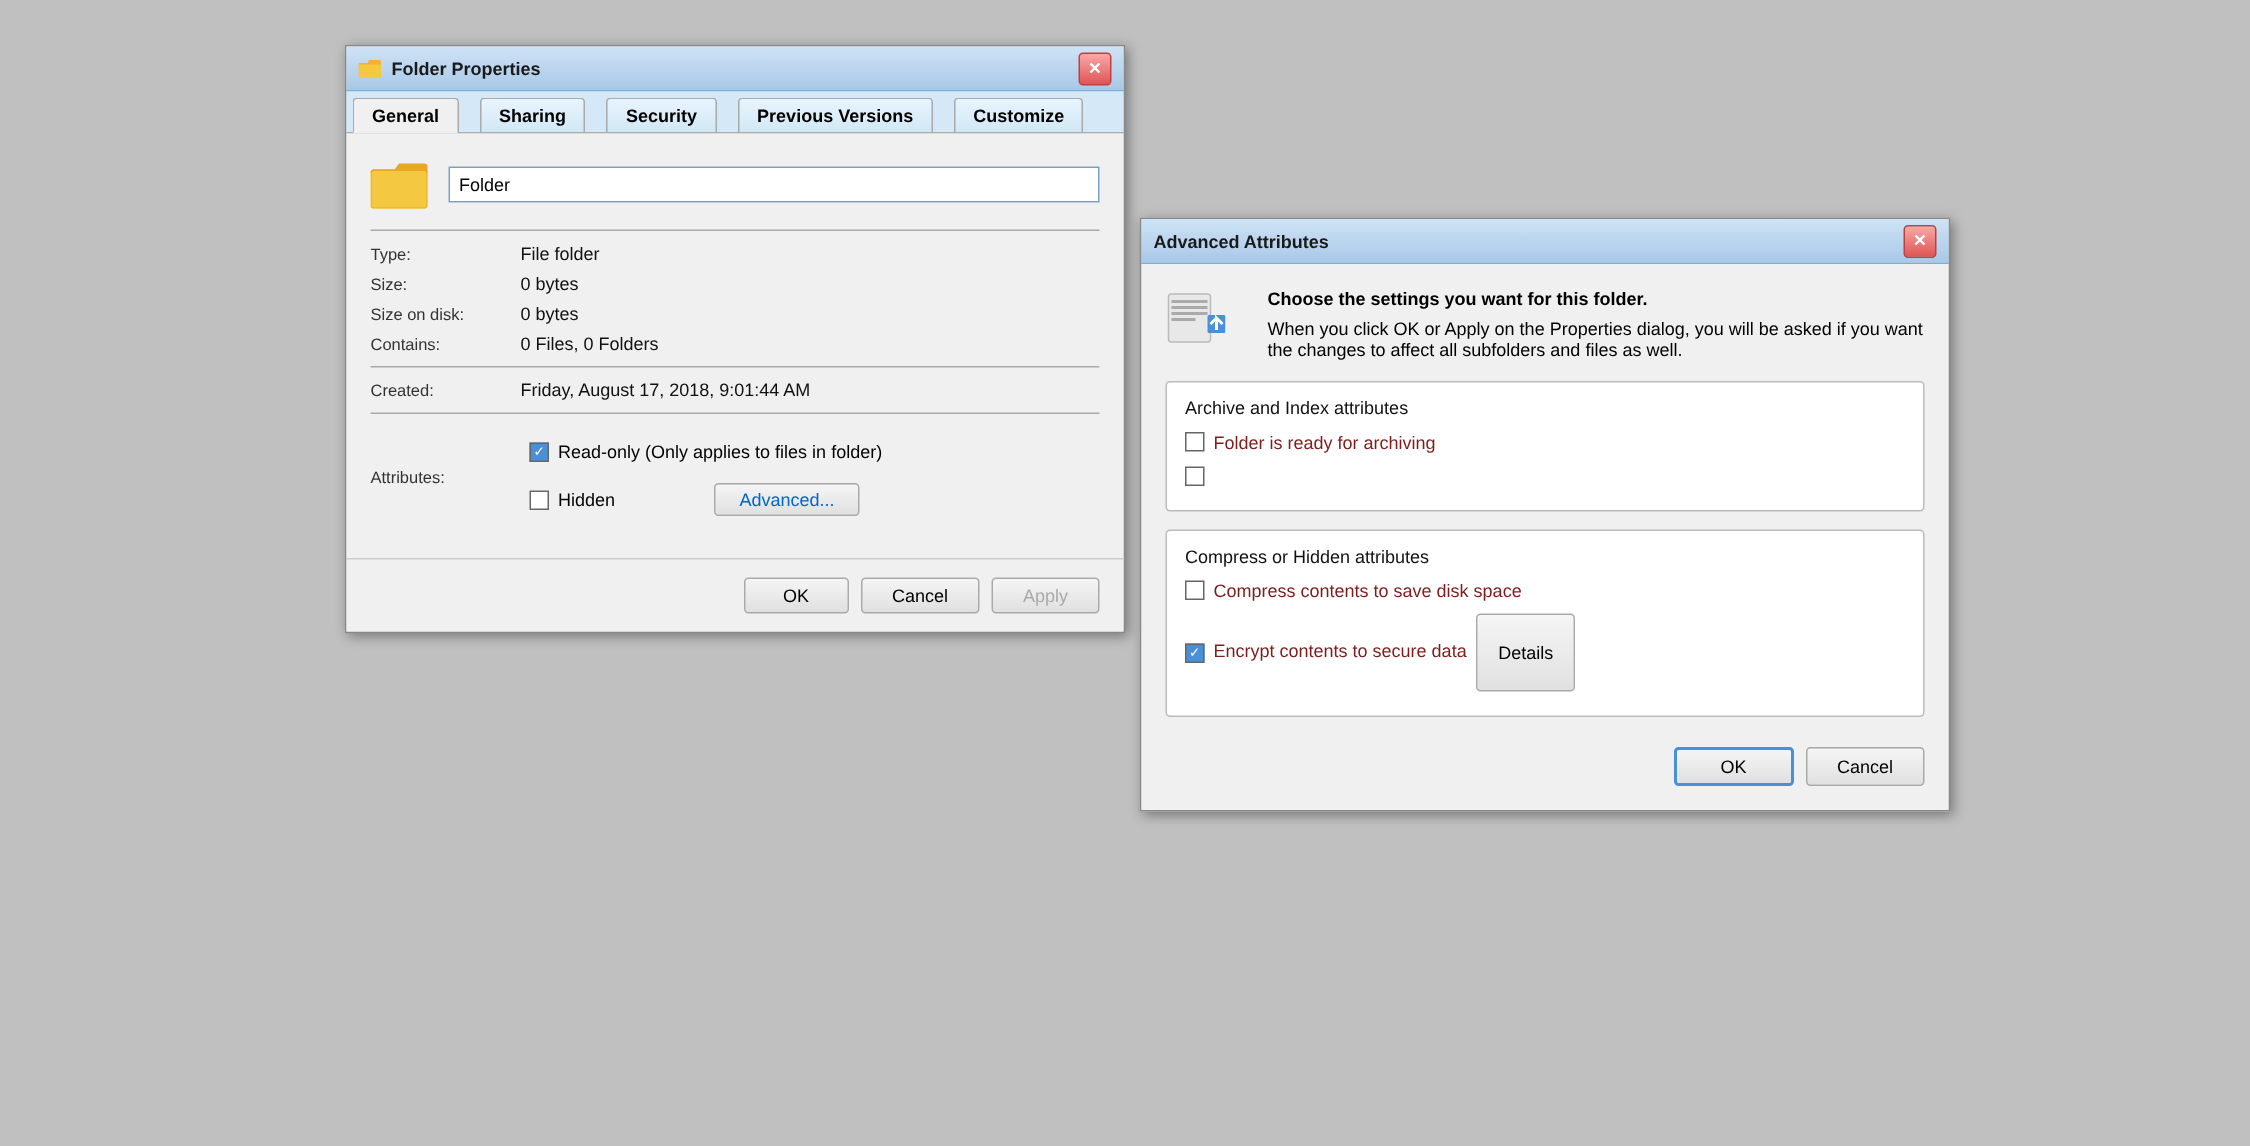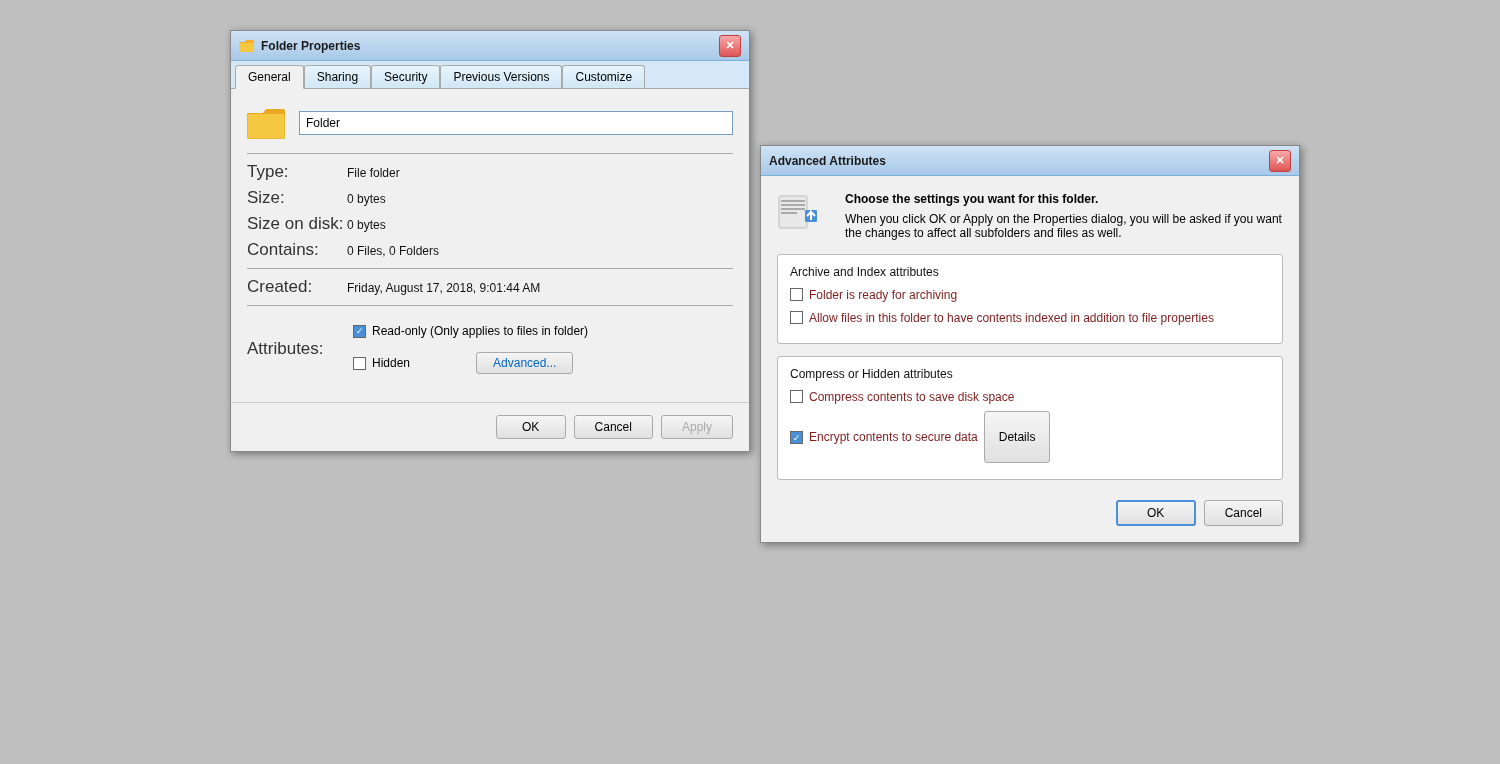--- a/index.html
+++ b/index.html
@@ -66,21 +66,22 @@
       top: 30px;
       width: 520px;
     }
 
     
     .tab-strip {
       display: flex;
       background: #d4e8f7;
       border-bottom: 1px solid #aaa;
       padding: 4px 4px 0 4px;
-      gap: 0;
+      gap: 14px;
+      font-weight: bold;
     }
 
     .tab {
       padding: 4px 12px;
       border: 1px solid #aaa;
       border-bottom: none;
       background: linear-gradient(to bottom, #e8f4fd, #d0e8f5);
       cursor: pointer;
       font-size: 12px;
       border-radius: 3px 3px 0 0;
@@ -132,21 +133,21 @@
 
     .info-row {
       display: flex;
       margin: 6px 0;
       align-items: baseline;
     }
 
     .info-label {
       width: 100px;
       color: #333;
-      font-size: 17px;
+      font-size: 11px;
     }
 
     .info-value {
       color: #111;
       font-size: 12px;
     }
 
     .attributes-section {
       margin-top: 10px;
     }
@@ -420,21 +421,20 @@
     </div>
 
     <div class="adv-section">
       <div class="adv-section-title">Archive and Index attributes</div>
       <div class="adv-checkbox-row">
         <div class="checkbox-custom"></div>
         <span class="adv-checkbox-label">Folder is ready for archiving</span>
       </div>
       <div class="adv-checkbox-row">
         <div class="checkbox-custom"></div>
-        <span class="adv-checkbox-label">Allow files in this folder to have contents indexed in addition to file properties</span>
       </div>
     </div>
 
     <div class="adv-section">
       <div class="adv-section-title">Compress or Hidden attributes</div>
       <div class="adv-checkbox-row">
         <div class="checkbox-custom"></div>
         <span class="adv-checkbox-label">Compress contents to save disk space</span>
       </div>
       <div class="adv-checkbox-row" style="justify-content: flex-start; align-items:center;">

